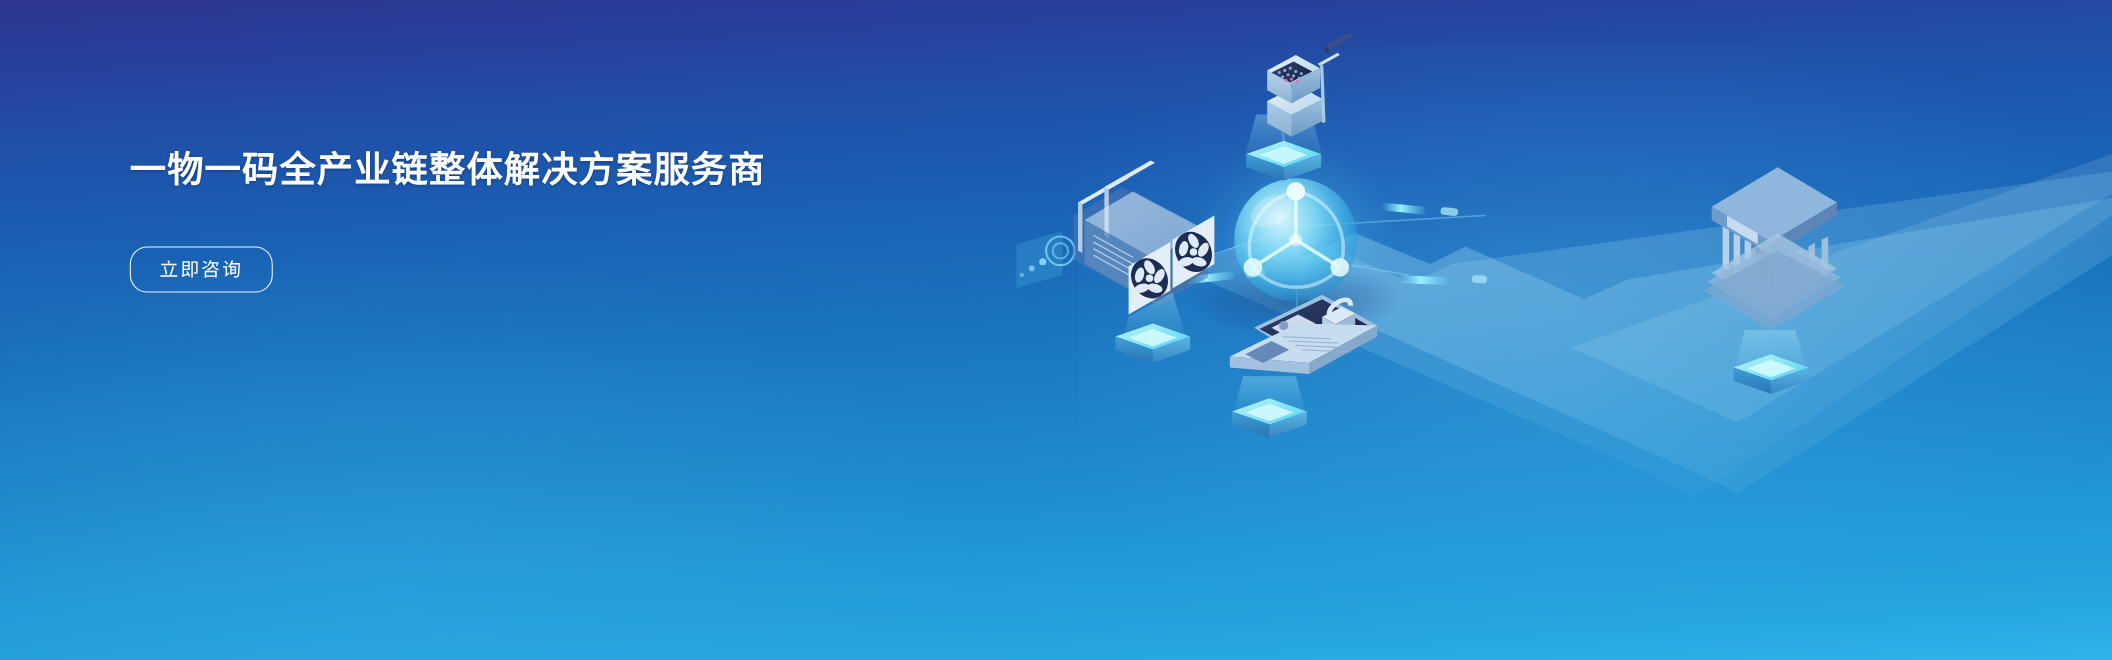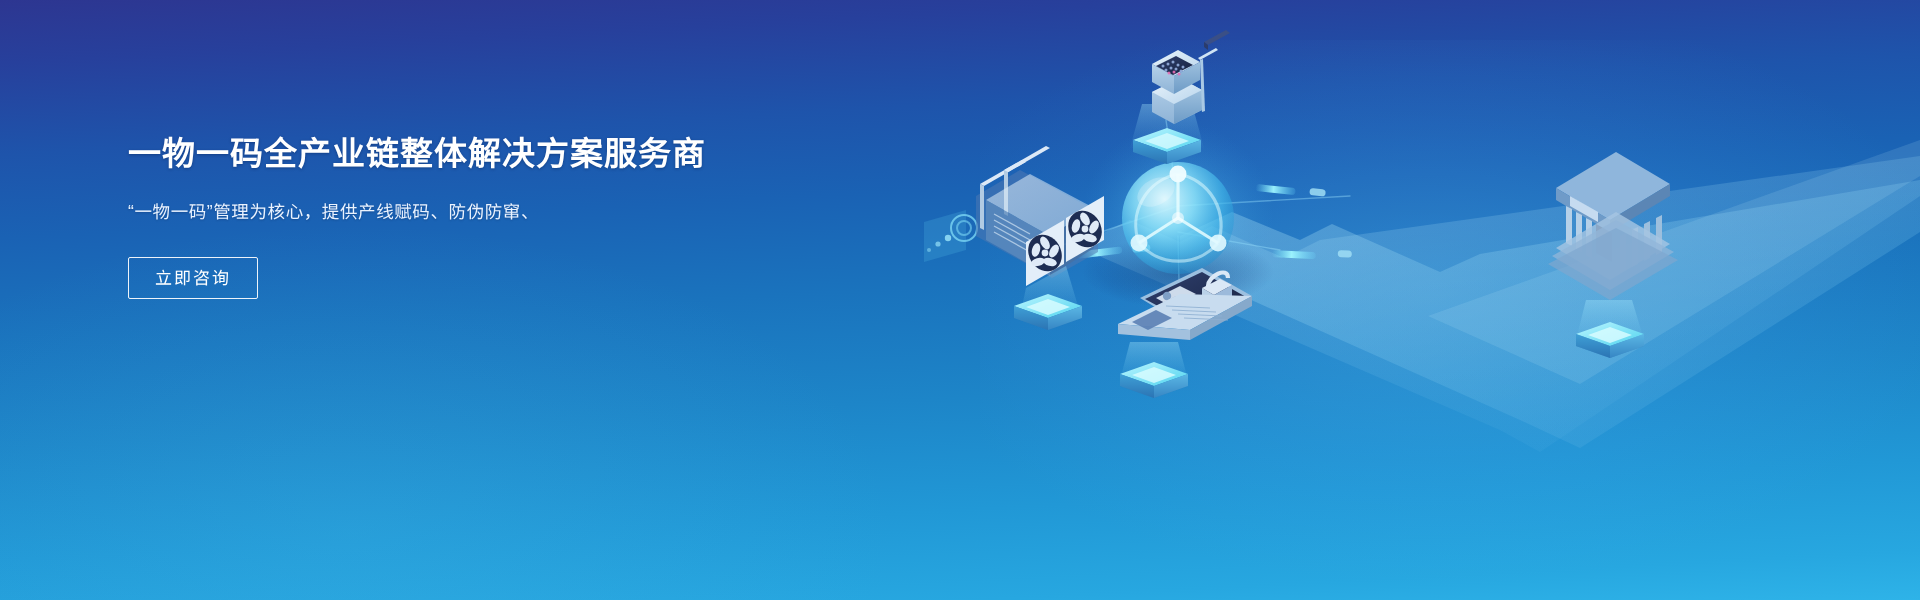--- a/index.html
+++ b/index.html
@@ -20,39 +20,39 @@
     background:radial-gradient(ellipse at 45% 45%, rgba(110,200,255,.22) 0%, rgba(90,180,255,.10) 38%, rgba(0,0,0,0) 68%);
     pointer-events:none;
   }
   .bg-bloom2{
     position:absolute;left:-200px;bottom:-240px;width:1100px;height:620px;
     background:radial-gradient(ellipse at 50% 50%, rgba(70,190,235,.20) 0%, rgba(0,0,0,0) 70%);
     pointer-events:none;
   }
 
   
-  .copy{position:absolute;left:128px;top:133px;width:640px;}
+  .copy{position:absolute;left:118px;top:133px;width:640px;}
   .headline{
     margin:0;
     font-size:33px;font-weight:bold;color:#ffffff;
     letter-spacing:1px;line-height:1.25;
     text-shadow:0 1px 3px rgba(0,20,60,.35);
     white-space:nowrap;
   }
   .sub{margin:0;padding-top:22px;}
   .sub-line{
     font-size:17.5px;color:#eaf3ff;line-height:33px;
     letter-spacing:.6px;white-space:nowrap;
     text-shadow:0 1px 2px rgba(0,20,60,.25);
   }
   .cta{
     display:inline-block;margin-top:28px;
     padding:0 26px;height:42px;line-height:41px;
     border:1.5px solid rgba(255,255,255,.92);
-    border-radius:2px;background:transparent;
+    border-radius:16px;background:transparent;
     color:#ffffff;font-size:17px;letter-spacing:2px;
     cursor:pointer;white-space:nowrap;
     font-family:"Liberation Sans","DejaVu Sans",sans-serif;
   }
 
   
   .art{position:absolute;left:880px;top:0;width:1040px;height:600px;}
   .art svg{display:block;width:1040px;height:600px;}
 </style>
 </head>
@@ -61,21 +61,20 @@
 <div class="banner">
 
   <div class="bg-bloom"></div>
   <div class="bg-bloom2"></div>
 
   <div class="copy">
 
     <h1 class="headline">一物一码全产业链整体解决方案服务商</h1>
 
     <div class="sub">
-      <div class="sub-line">“一物一码”管理为核心，提供产线赋码、防伪防窜、</div>
     </div>
 
     <button class="cta">立即咨询</button>
   </div>
 
   <div class="art">
     <svg viewBox="0 0 1040 600" xmlns="http://www.w3.org/2000/svg">
       <defs>
 
         <linearGradient id="plat" x1="0" y1="0" x2="1" y2="1">

